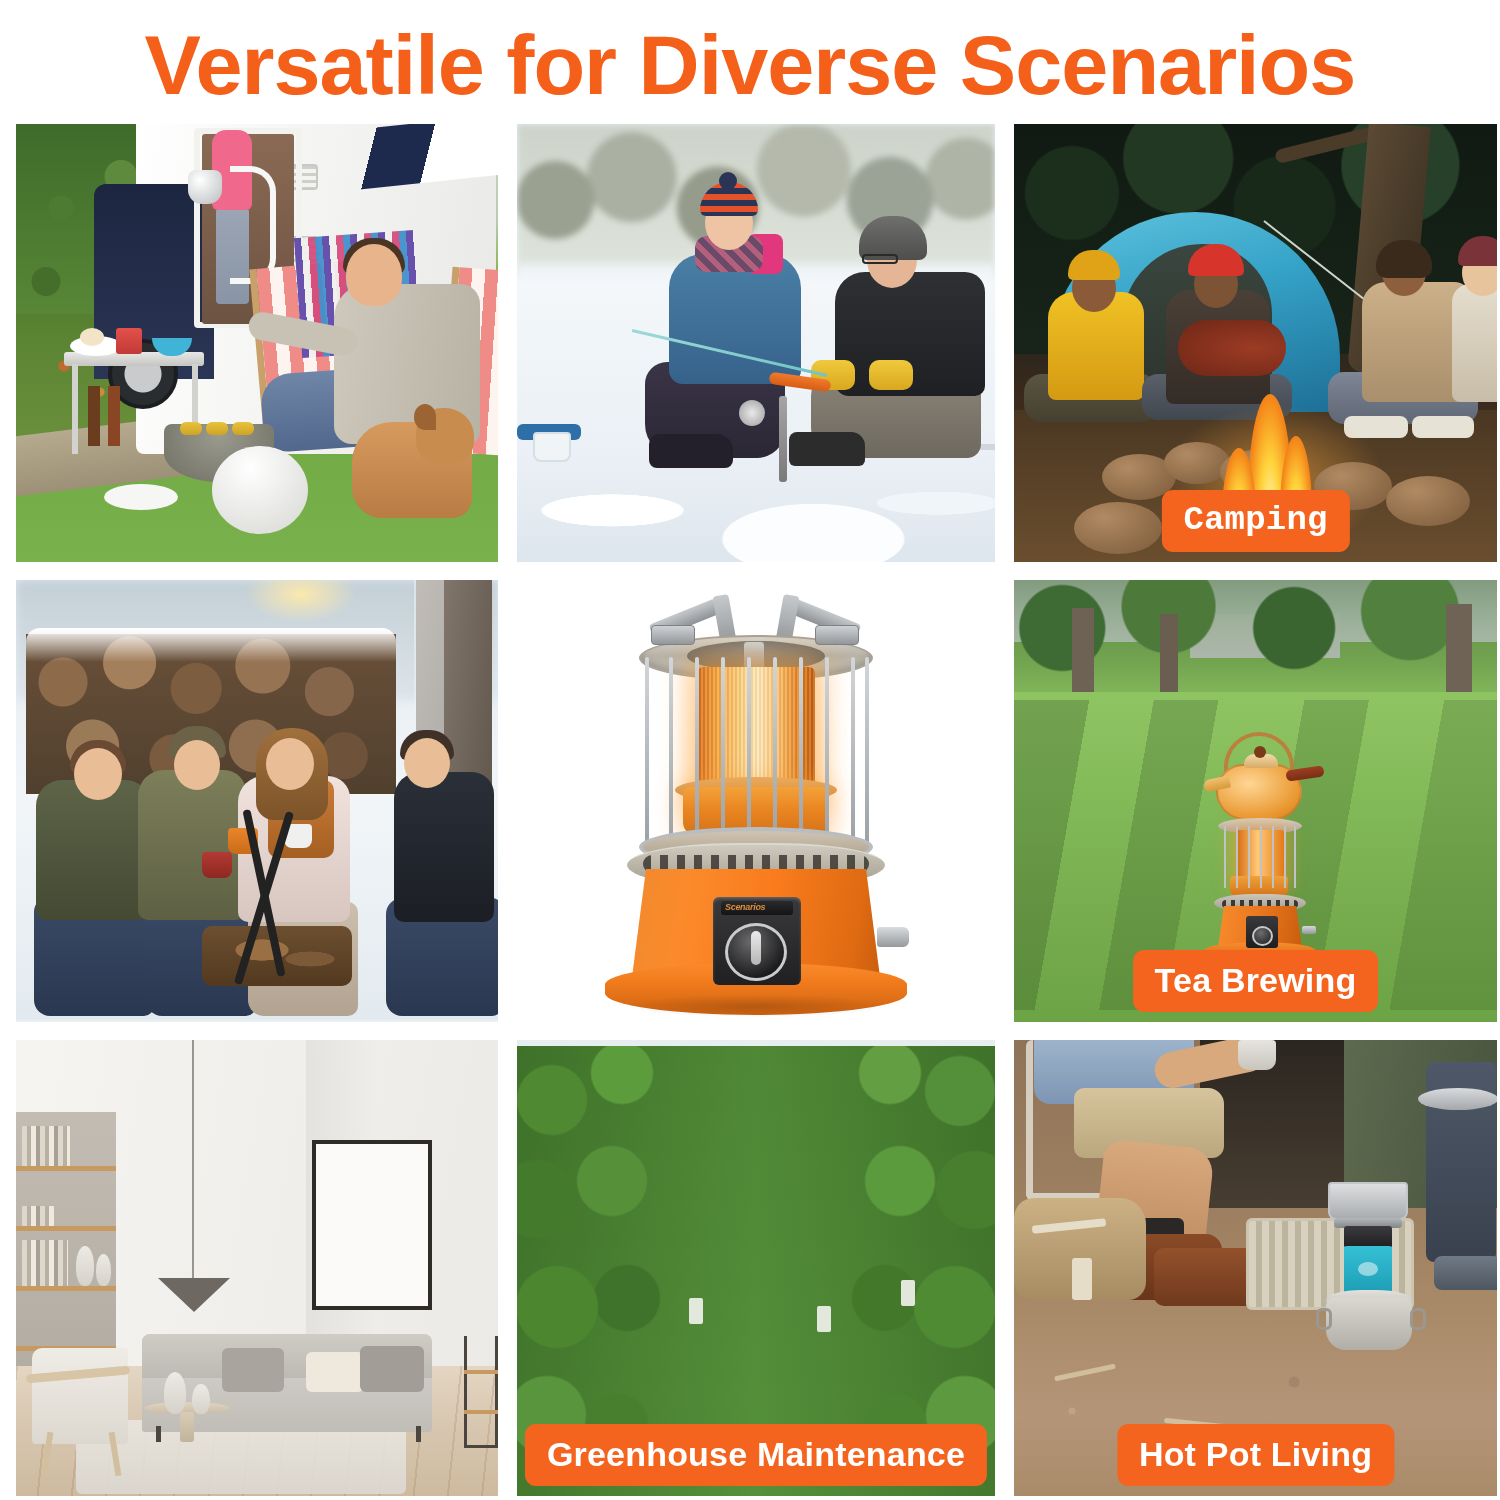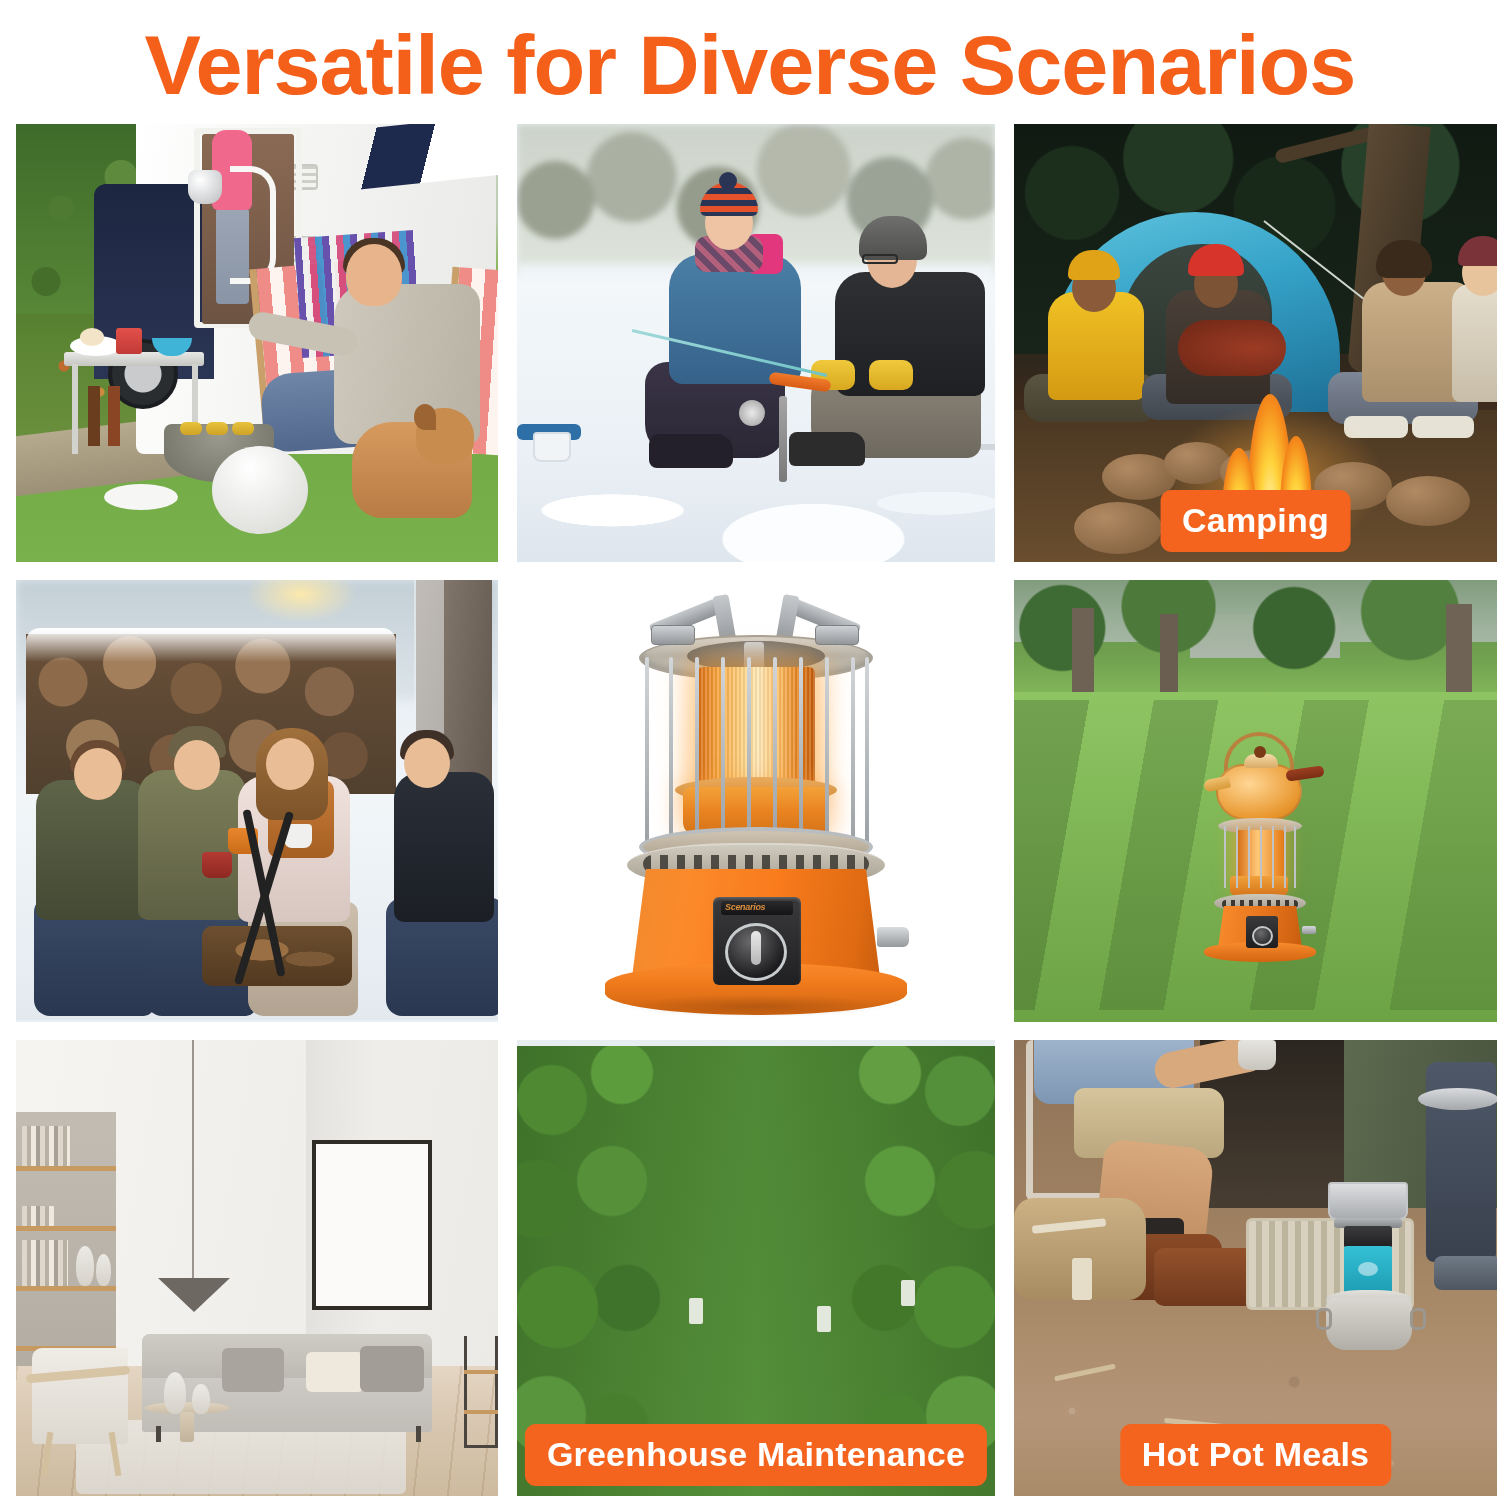--- a/index.html
+++ b/index.html
@@ -209,21 +209,21 @@
     background: linear-gradient(#a5a5a5, #7a7a7a); border-radius:3px; }
   .ice .chair { position:absolute; left:420px; top:196px; width:62px; height:130px;
     border-left:6px solid #d2d6da; border-bottom:6px solid #d2d6da;
     border-radius: 0 0 0 10px; }
   .ice .sled { position:absolute; left:0px; top:300px; width:64px; height:16px;
     background:#2e6fa8; border-radius:6px; }
   .ice .bucket { position:absolute; left:16px; top:308px; width:38px; height:30px;
     background:#f1f4f6; border-radius: 4px 4px 8px 8px; border:2px solid #d7dee4; }
 
   
-  .camp { background: linear-gradient(#0d1410 0%, #16201a 36%, #3b2a1d 62%, #5a4127 100%); }
+  .camp { background: linear-gradient(#0d1410 0%, #16201a 36%, #3b2a1d 62%, #5a4127 100%); font-family: Liberation Mono, monospace; }
   .camp .foliage { position:absolute; left:0; top:0; width:100%; height:230px;
     background:
       radial-gradient(circle at 12% 30%, #1c2e1c 0 46px, transparent 48px),
       radial-gradient(circle at 34% 15%, #223823 0 54px, transparent 56px),
       radial-gradient(circle at 56% 36%, #18291a 0 50px, transparent 52px),
       radial-gradient(circle at 80% 18%, #26402a 0 58px, transparent 60px),
       linear-gradient(#101a12, #18241a); }
   .camp .trunk { position:absolute; left:344px; top:0; width:62px; height:250px;
     background: linear-gradient(100deg,#5b4a34, #3a2f21); border-radius: 0 0 20px 14px;
     transform: rotate(5deg); }
@@ -845,20 +845,21 @@
           <div class="cbar" style="left:72px;"></div>
         </div>
         <div class="vring"></div>
         <div class="vdots"></div>
         <div class="body"></div>
         <div class="base"></div>
         <div class="panel"></div>
         <div class="knob"></div>
         <div class="noz"></div>
       </div>
+      <div class="badge center">Tea Brewing</div>
     </div>
 
     <div class="cell room">
       <div class="wall"></div>
       <div class="wallshadow"></div>
       <div class="shelfbox"></div>
       <div class="shelf" style="top:126px;  width:100px;"></div>
       <div class="shelf" style="top:186px;  width:100px;"></div>
       <div class="shelf" style="top:246px;  width:100px;"></div>
       <div class="shelf" style="top:306px;  width:100px;"></div>
@@ -940,17 +941,17 @@
       <div class="stove-neck"></div>
       <div class="canister"></div>
       <div class="can-label"></div>
       <div class="stove-base"></div>
       <div class="kettle2"></div>
       <div class="khandle" style="left:302px;"></div>
       <div class="khandle" style="left:396px;"></div>
       <div class="straw" style="left:40px;  top:330px; width:62px; height:5px; transform:rotate(-12deg);"></div>
       <div class="straw" style="left:150px; top:382px; width:80px; height:5px; transform:rotate(6deg);"></div>
       <div class="straw" style="left:256px; top:400px; width:70px; height:5px; transform:rotate(-4deg);"></div>
-      <div class="badge center">Hot Pot Meals</div>
+      <div class="badge center">Hot Pot Living</div>
     </div>
 
   </div>
 </div>
 
 </body></html>

